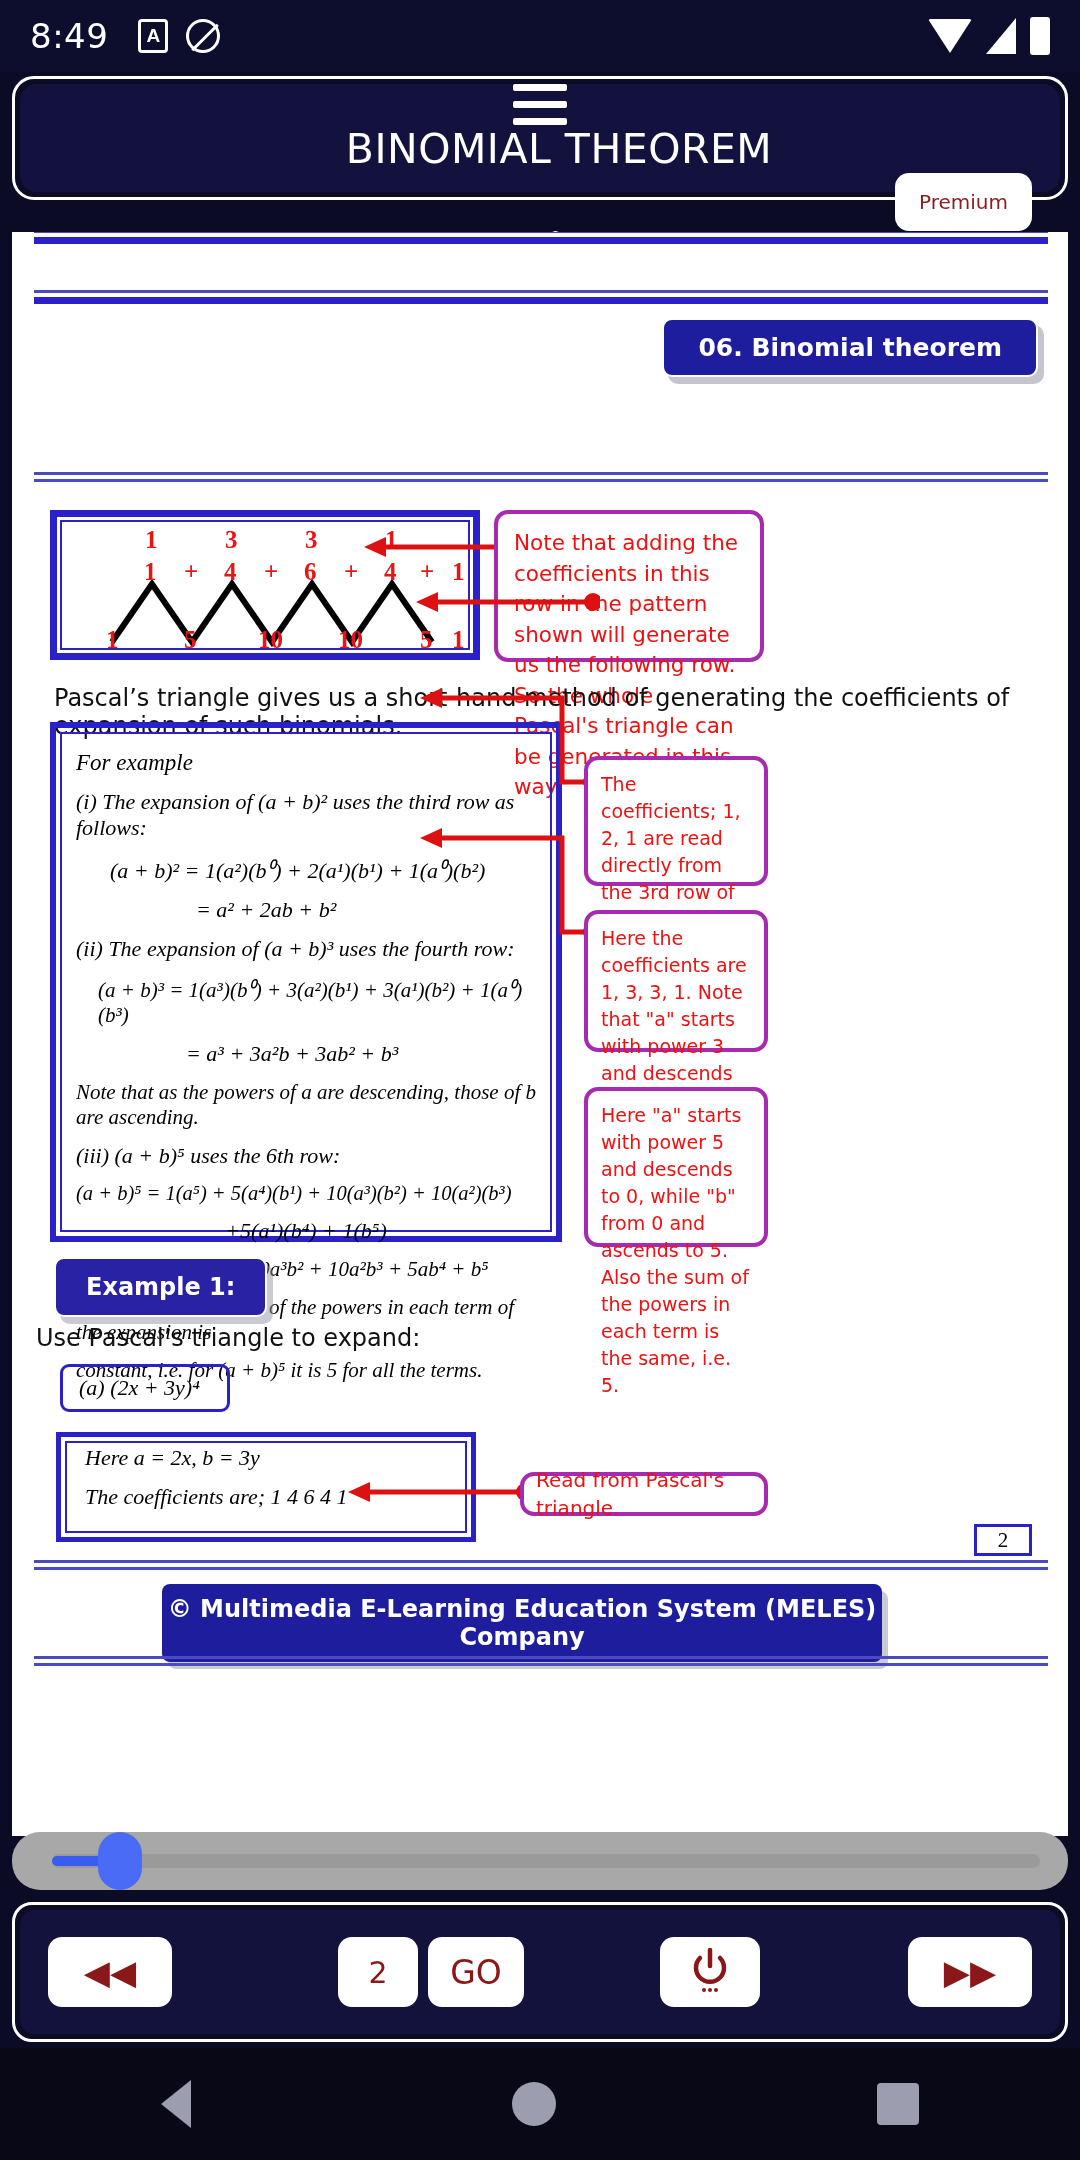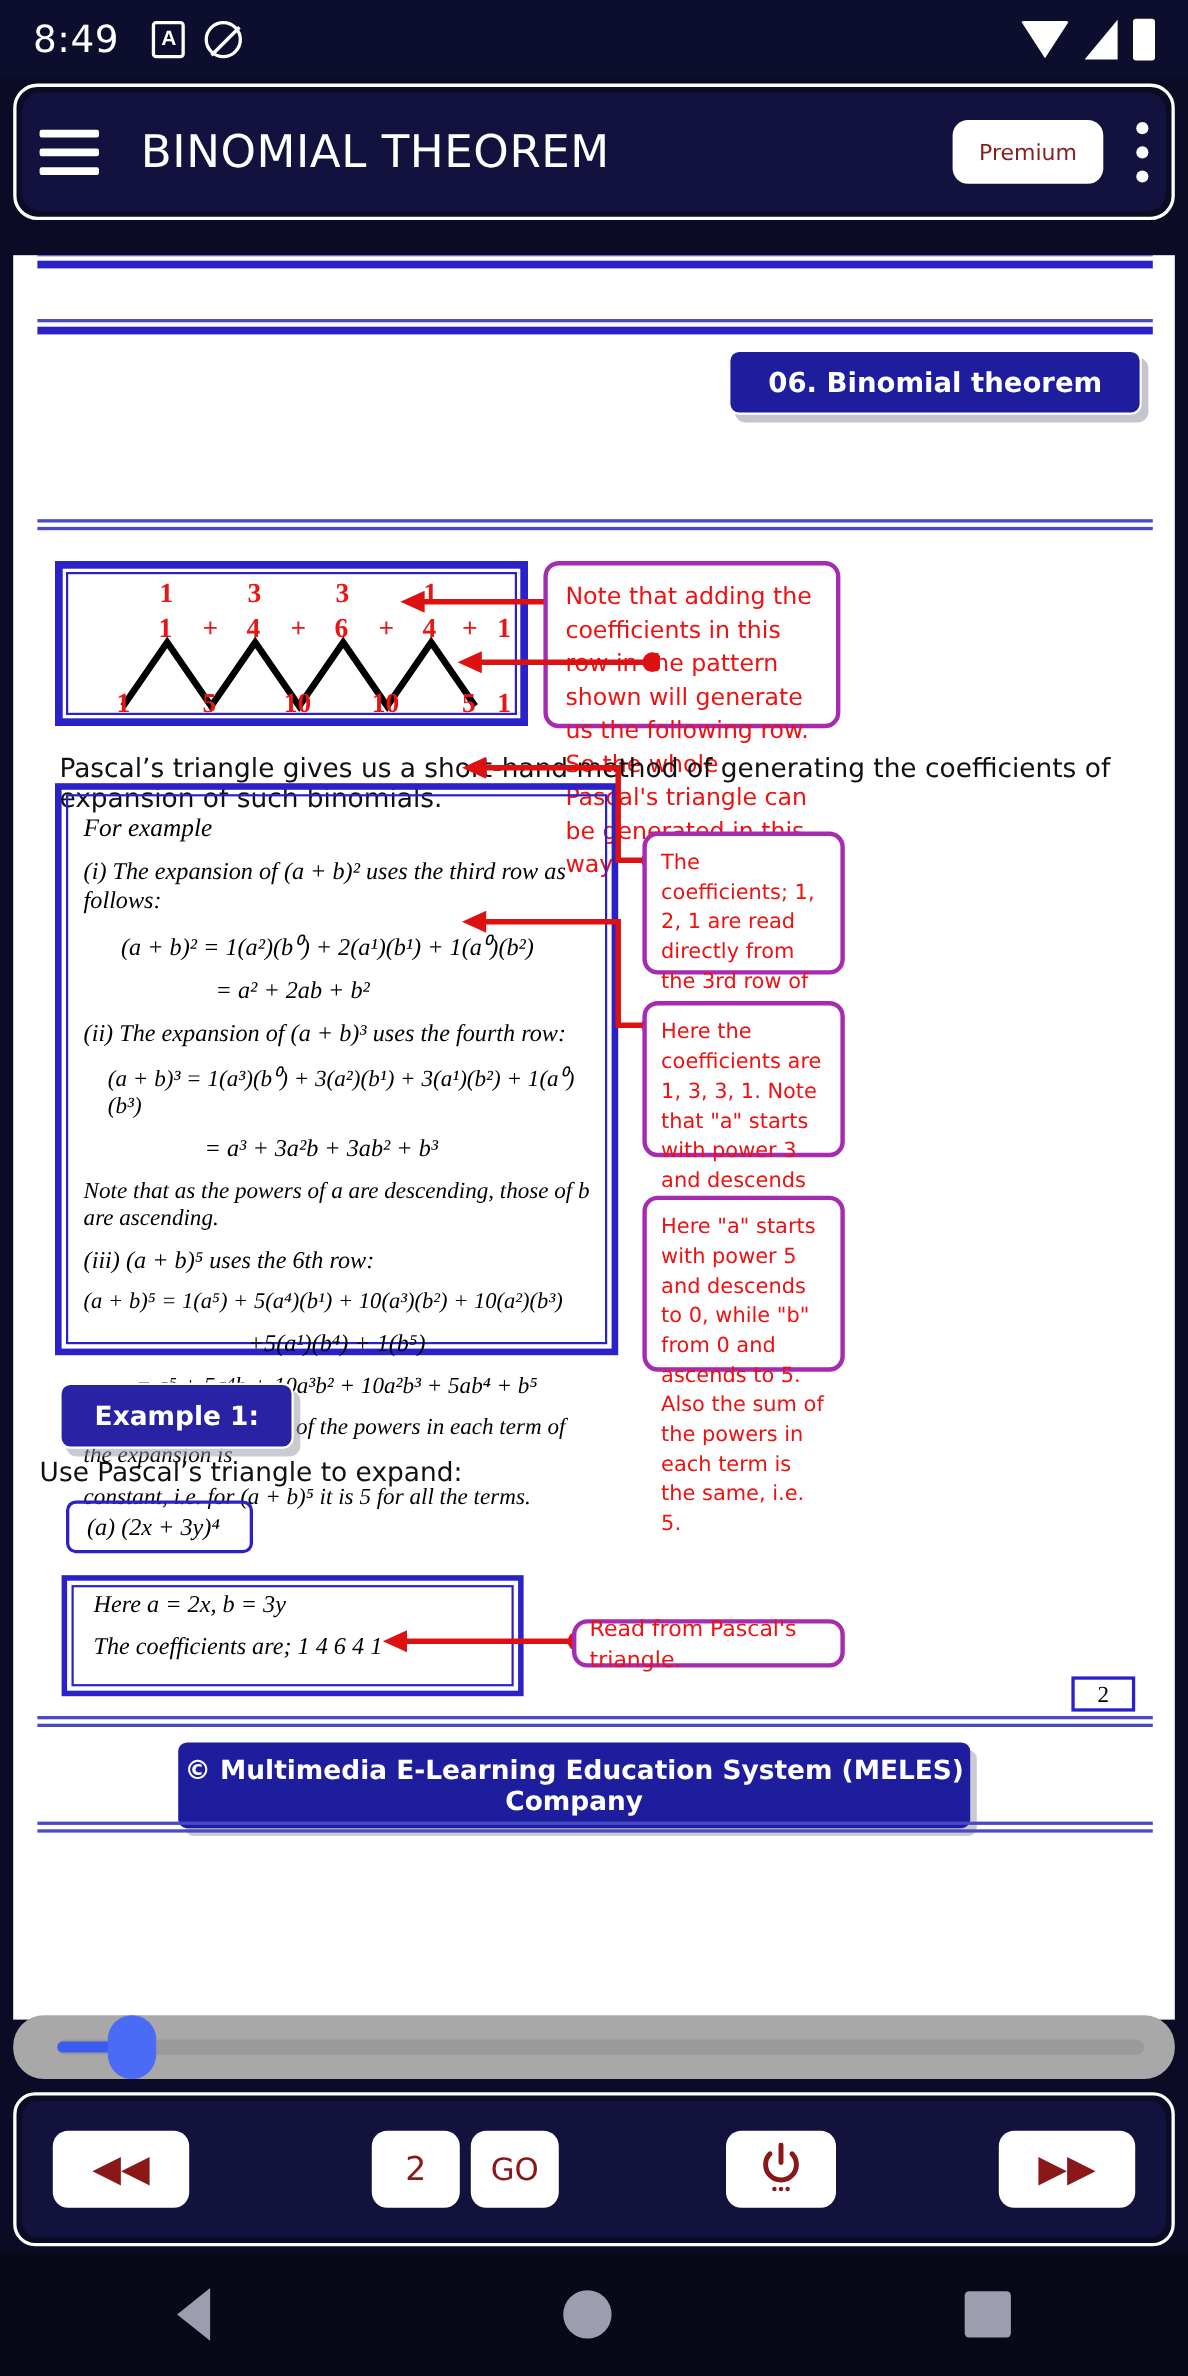--- a/index.html
+++ b/index.html
@@ -35,21 +35,21 @@
   .signal{ width:0;height:0;border-left:30px solid transparent;border-bottom:36px solid #fff;}
   .battery{ width:20px;height:38px;background:#fff;border-radius:3px;}
 
   
   .appbar-outer{
     position:absolute; top:76px; left:12px; width:1056px; height:124px;
     border:3px solid #fff; border-radius:22px; padding:5px;
   }
   .appbar{
     width:100%; height:100%; background:#13123f; border-radius:17px;
-    display:flex; align-items:center; padding:0 16px;
+    display:flex; align-items:center; padding:0 28px;flex-direction:column;
   }
   .hamburger{ width:54px; display:flex; flex-direction:column; gap:10px; cursor:pointer;}
   .hamburger span{ display:block; height:7px; background:#fff; border-radius:2px;}
   .app-title{
     color:#fff; font-size:41px; letter-spacing:.5px; margin-left:38px;
     font-family:"DejaVu Sans", sans-serif; font-weight:400;
   }
   .premium-btn{
     margin-left:auto; background:#fff; border-radius:14px;
     padding:17px 24px; color:#8a1d1d; font-size:20px;
@@ -95,21 +95,21 @@
   }
   .note-1{ left:482px; top:278px; width:270px; height:152px; }
 
   .para{
     position:absolute; left:42px; top:452px; width:980px;
     font-size:24px; color:#111; font-family:"DejaVu Sans", sans-serif;
   }
 
   
   .ex-box{
-    position:absolute; left:38px; top:480px; width:512px; height:520px;
+    position:absolute; left:38px; top:490px; width:512px; height:520px;
     border:6px solid #2a22c8; padding:4px;
   }
   .ex-box .inner{ width:100%; height:100%; border:2px solid #2a22c8; padding:16px 14px;
                   font-family:"Liberation Serif", serif; }
   .math{ font-family:"Liberation Serif", serif; font-style:italic; color:#000; }
   .ln{ margin-bottom:13px; font-size:22px; }
   .ln.ctr{ text-align:center; }
 
   .note-2{ left:572px; top:524px; width:184px; height:130px; font-size:19px; padding:11px 13px;}
   .note-3{ left:572px; top:678px; width:184px; height:142px; font-size:19px; padding:11px 13px;}
@@ -169,21 +169,21 @@
     width:100%; height:100%; background:#12123c; border-radius:15px;
     display:flex; align-items:center; position:relative;
   }
   .tbtn{
     background:#fff; border-radius:14px; color:#8a1818;
     display:flex; align-items:center; justify-content:center;
     font-family:"DejaVu Sans", sans-serif;
   }
   .tb-rew{ position:absolute; left:28px; width:124px; height:70px; font-size:34px;}
   .tb-num{ position:absolute; left:318px; width:80px; height:70px; font-size:30px;}
-  .tb-go { position:absolute; left:408px; width:80px; height:70px; font-size:28px;}
+  .tb-go { position:absolute; left:408px; width:96px; height:70px; font-size:33px;}
   .tb-pow{ position:absolute; left:640px; width:100px; height:70px;}
   .tb-ffw{ position:absolute; right:28px; width:124px; height:70px; font-size:34px;}
 
   
   .navbar{
     position:absolute; bottom:0; left:0; width:1080px; height:112px;
     background:#080816; display:flex; align-items:center; justify-content:space-around;
   }
   .nav-back{ width:0;height:0;border-top:24px solid transparent;border-bottom:24px solid transparent;border-right:30px solid #9d9db0;}
   .nav-home{ width:44px;height:44px;border-radius:50%;background:#9d9db0;}

